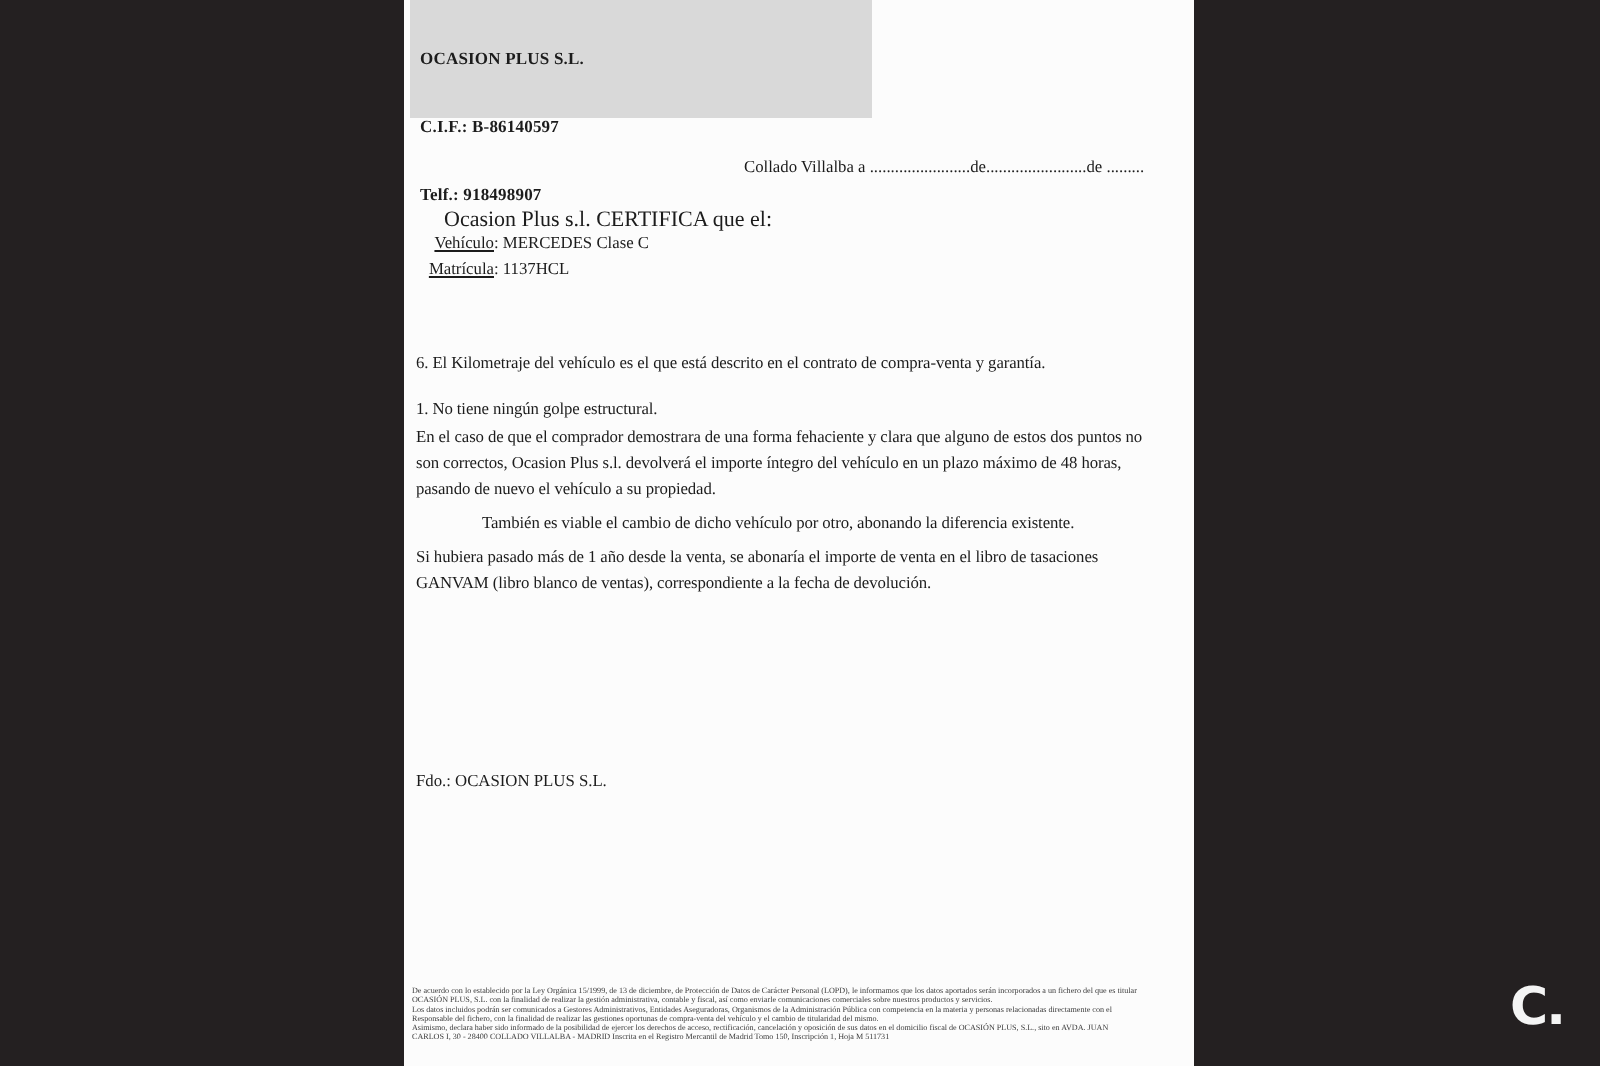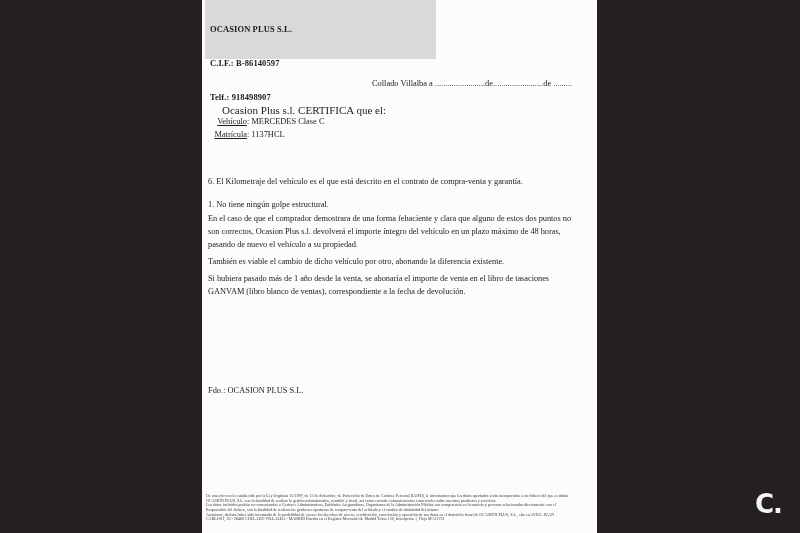--- a/index.html
+++ b/index.html
@@ -53,21 +53,21 @@
   .field-label {
     display: inline-block;
     min-width: 39px;
     text-decoration: underline;
   }
   .clause { position: absolute; left: 6px; font-size: 8.4px; white-space: pre; letter-spacing: -0.05px; }
   .clause.c1 { top: 155px; margin-top: 45px; }
   .clause.c2 { top: 177px; }
   .para { position: absolute; left: 6px; font-size: 8.4px; line-height: 13px; white-space: pre; letter-spacing: -0.05px; font-family: Liberation Serif, serif; }
   .para.p1 { top: 212px; }
-  .para.p2 { top: 255px; }
+  .para.p2 { top: 255px; margin-left: 33px; }
   .para.p3 { top: 272px; }
   .signature {
     position: absolute;
     left: 6px; top: 386px;
     font-size: 8.4px;
     white-space: pre;
   }
   .legal {
     position: absolute;
     left: 4px; top: 494px;

